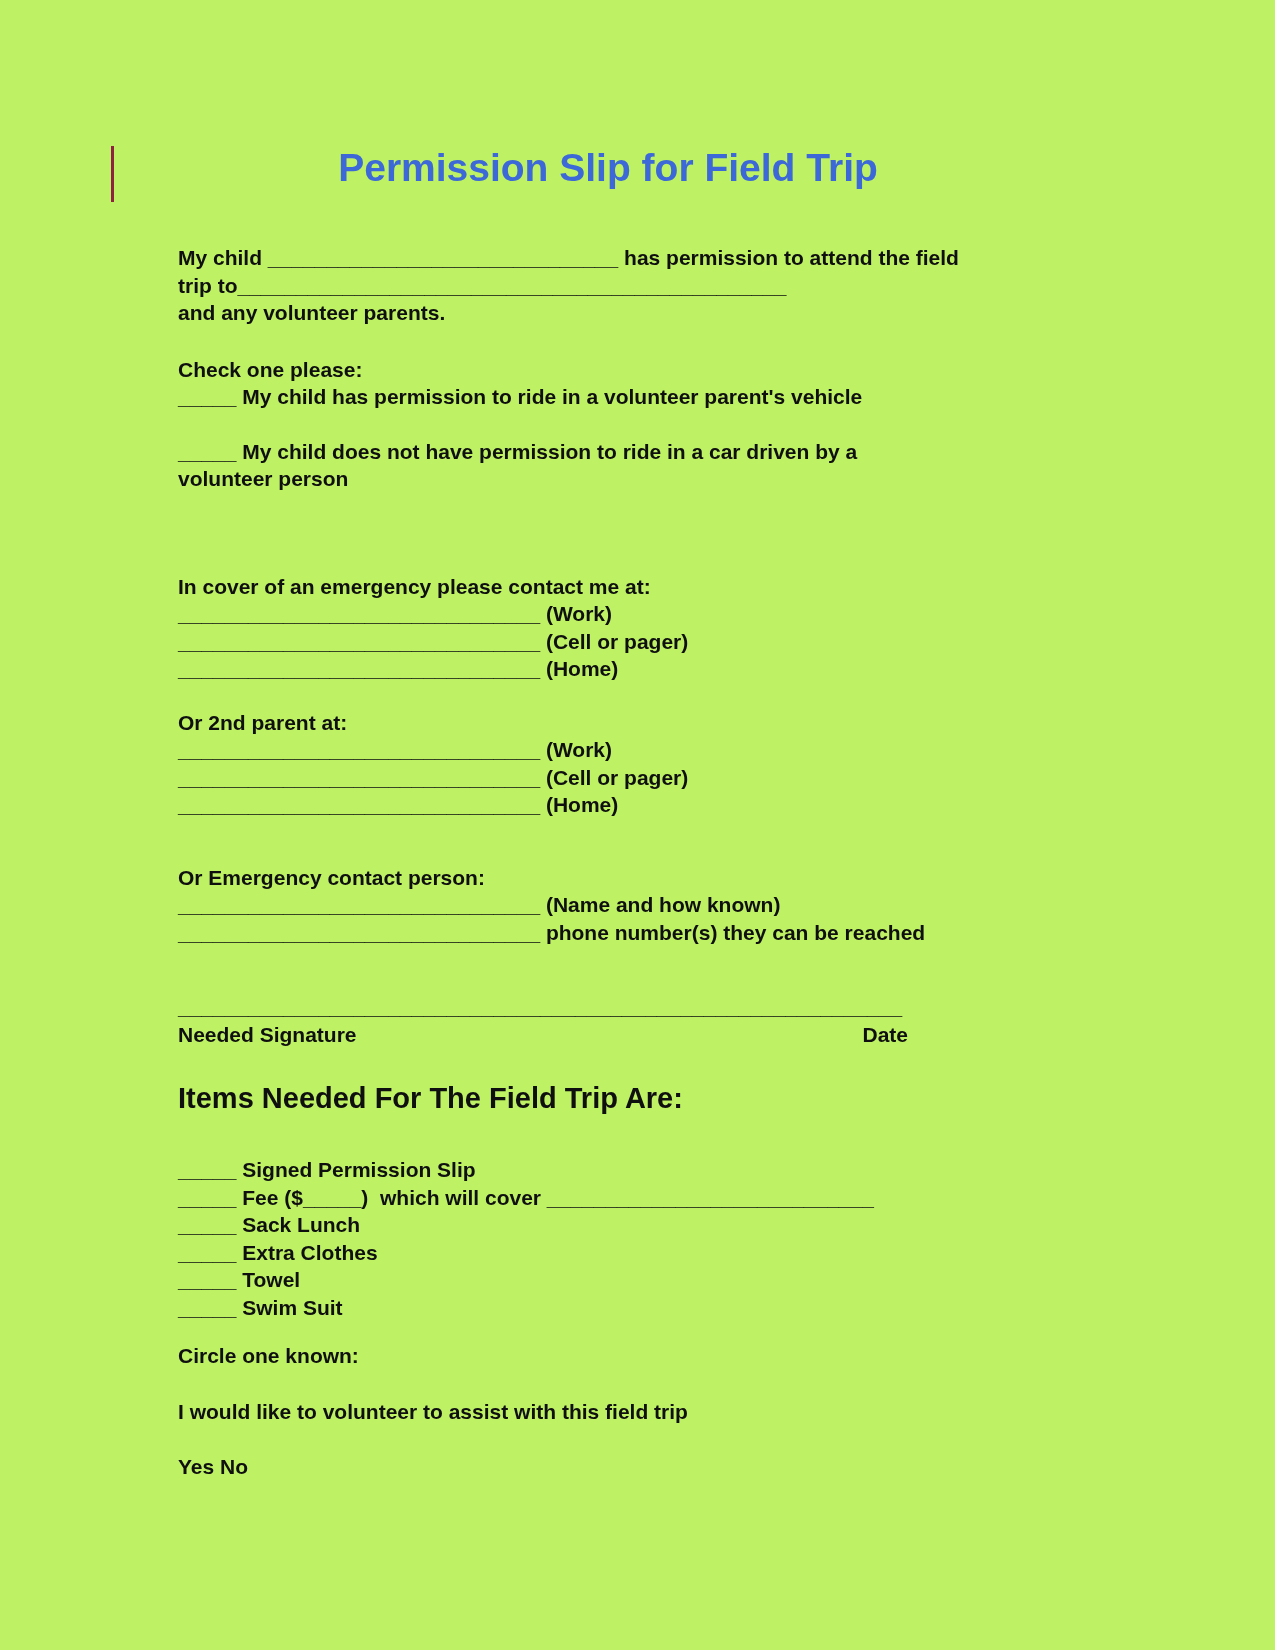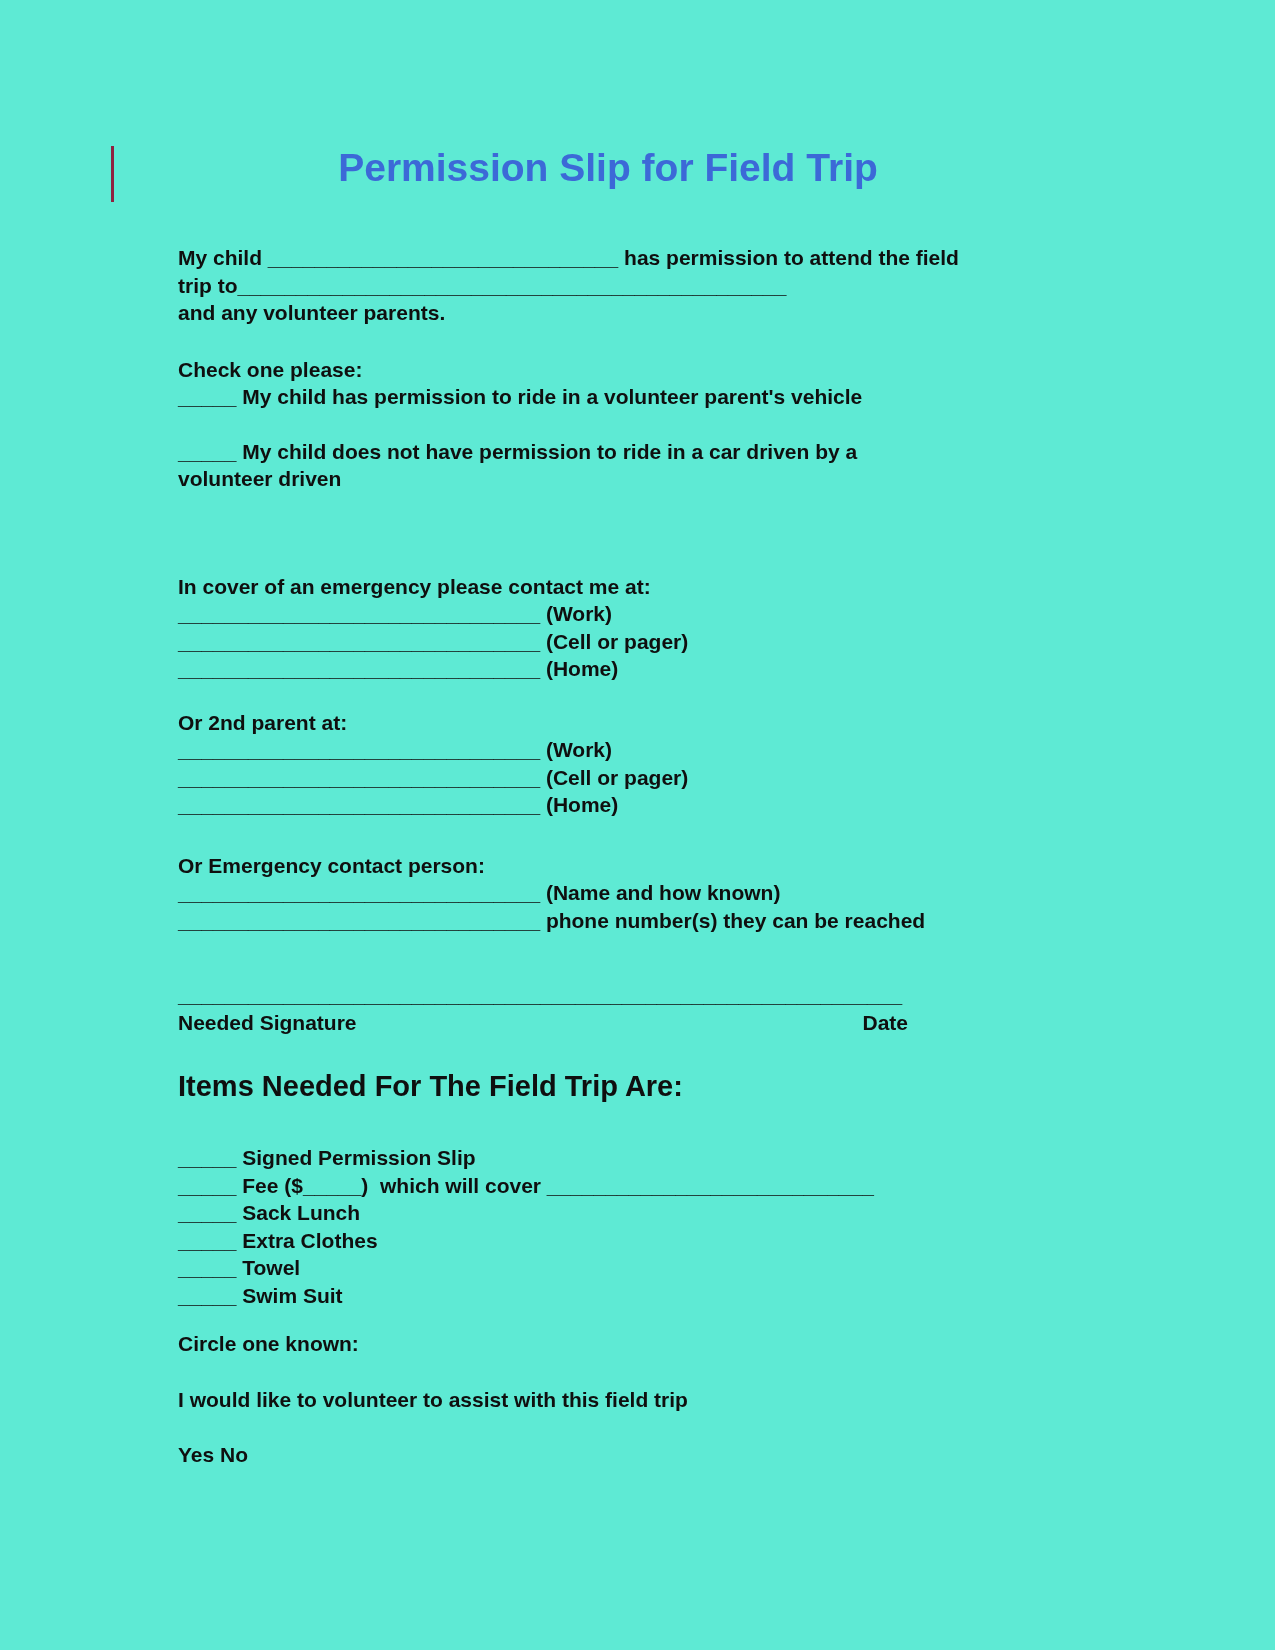--- a/index.html
+++ b/index.html
@@ -1,20 +1,20 @@
 <!DOCTYPE html>
 <html><head>
 <meta charset="utf-8">
 <style>
   html, body { margin: 0; padding: 0; background: #ffffff; }
   .page {
     position: relative;
     width: 1275px;
     height: 1650px;
-    background: #5eead4;
+    background: #bef264;
     overflow: hidden;
     font-family: "Liberation Sans", sans-serif;
     color: #0f0f0f;
   }
   .revision-bar {
     position: absolute;
     left: 111px;
     top: 146px;
     width: 3px;
     height: 56px;
@@ -38,21 +38,21 @@
   .line {
     white-space: pre;
     font-size: 21px;
     line-height: 27.5px;
   }
   .intro            { margin-top: 54px; }
   .check-section    { margin-top: 29px; }
   .check-option-2   { margin-top: 27px; }
   .emergency-section{ margin-top: 80px; }
   .second-parent    { margin-top: 26px; }
-  .emergency-contact{ margin-top: 33px; }
+  .emergency-contact{ margin-top: 45px; }
   .signature-section{ margin-top: 47px; }
   .signature-labels {
     display: flex;
     justify-content: space-between;
     width: 730px;
     font-size: 21px;
     line-height: 27.5px;
   }
   .items-heading {
     margin-top: 32px;
@@ -81,21 +81,21 @@
       <div class="line">My child ______________________________ has permission to attend the field</div>
       <div class="line">trip to_______________________________________________</div>
       <div class="line">and any volunteer parents.</div>
     </div>
 
     <div class="check-section">
       <div class="line">Check one please:</div>
       <div class="line">_____ My child has permission to ride in a volunteer parent's vehicle</div>
       <div class="check-option-2">
         <div class="line">_____ My child does not have permission to ride in a car driven by a</div>
-        <div class="line">volunteer driven</div>
+        <div class="line">volunteer person</div>
       </div>
     </div>
 
     <div class="emergency-section">
       <div class="line">In cover of an emergency please contact me at:</div>
       <div class="line">_______________________________ (Work)</div>
       <div class="line">_______________________________ (Cell or pager)</div>
       <div class="line">_______________________________ (Home)</div>
     </div>
 

